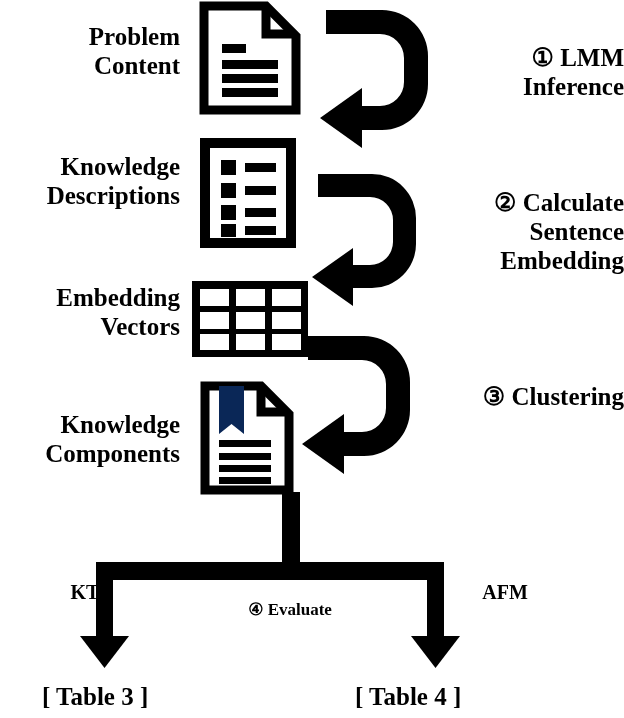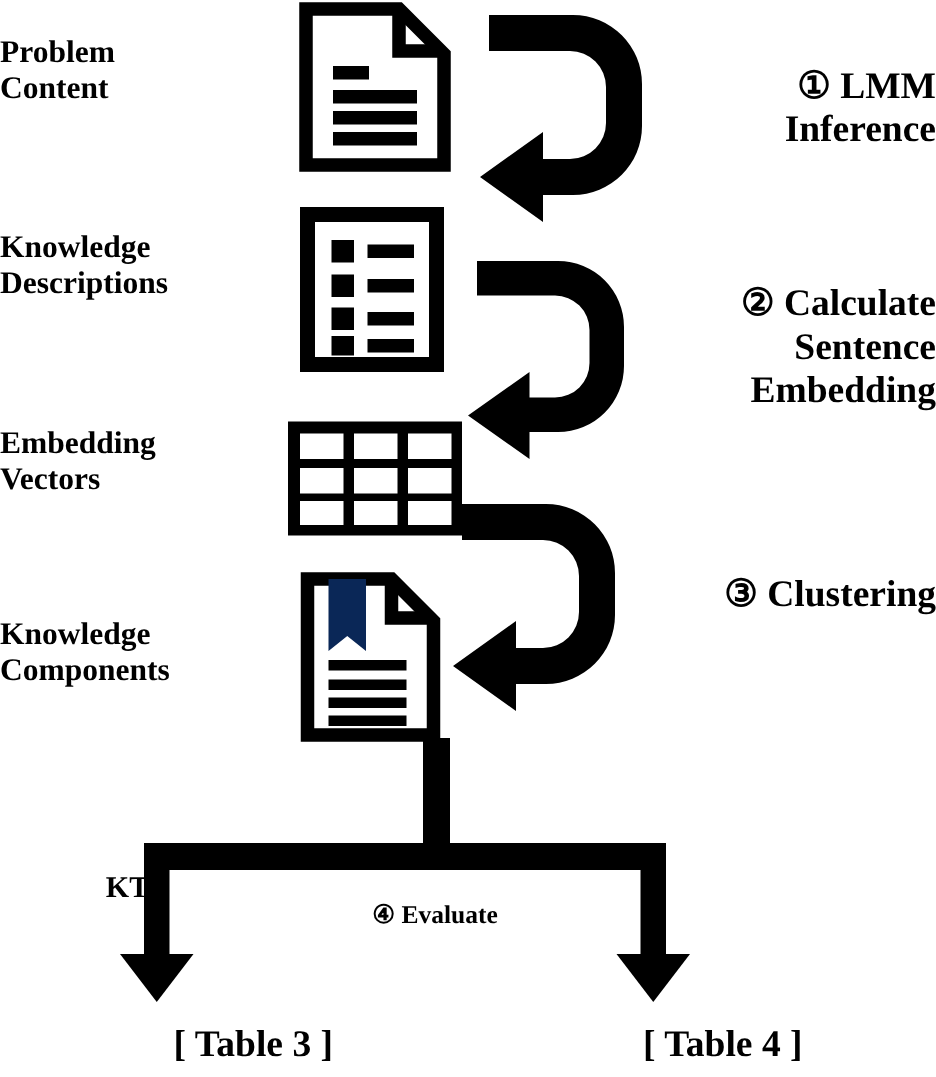--- a/index.html
+++ b/index.html
@@ -22,22 +22,22 @@
     font-weight: bold;
     line-height: 1.16;
     color: #000000;
     white-space: pre-line;
   }
 
   
   .stage-label {
     width: 180px;
     left: 0px;
-    text-align: left;
-    font-size: 21px;
+    text-align: right;
+    font-size: 25px;
   }
   #label-problem-content  { top: 22px; }
   #label-knowledge-desc   { top: 152px; }
   #label-embedding-vec    { top: 283px; }
   #label-knowledge-comp   { top: 410px; }
 
   
   .step-label {
     left: 432px;
     width: 192px;
@@ -62,21 +62,21 @@
     font-size: 20px;
     text-align: center;
     width: 90px;
   }
   #branch-kt  { left: 40px;  top: 581px; }
   #branch-afm { left: 460px; top: 581px; }
 
   
   .table-ref {
     font-size: 25px;
-    text-align: right;
+    text-align: left;
     width: 180px;
   }
   #table-ref-3 { left: 42px;  top: 682px; }
   #table-ref-4 { left: 355px; top: 682px; }
 
   
   .icon-box {
     position: absolute;
   }
   #icon-problem-content  { left: 200px; top: 2px;   width: 100px; height: 112px; }
@@ -246,20 +246,21 @@
       <rect x="-4" y="70" width="17" height="78" fill="#000000"></rect>
       <path d="M-20 144 H29 L4.5 176 Z" fill="#000000"></path>
 
       <rect x="327" y="70" width="17" height="78" fill="#000000"></rect>
       <path d="M311 144 H360 L335.5 176 Z" fill="#000000"></path>
     </svg>
   </div>
 
   <div class="lbl branch-label" id="branch-kt">KT</div>
 
+  <div class="lbl branch-label" id="branch-afm">AFM</div>
 
   <div class="lbl" id="step-4">④ Evaluate</div>
 
   <div class="lbl table-ref" id="table-ref-3">[ Table 3 ]</div>
 
   <div class="lbl table-ref" id="table-ref-4">[ Table 4 ]</div>
 
 </div>
 
 </body></html>

